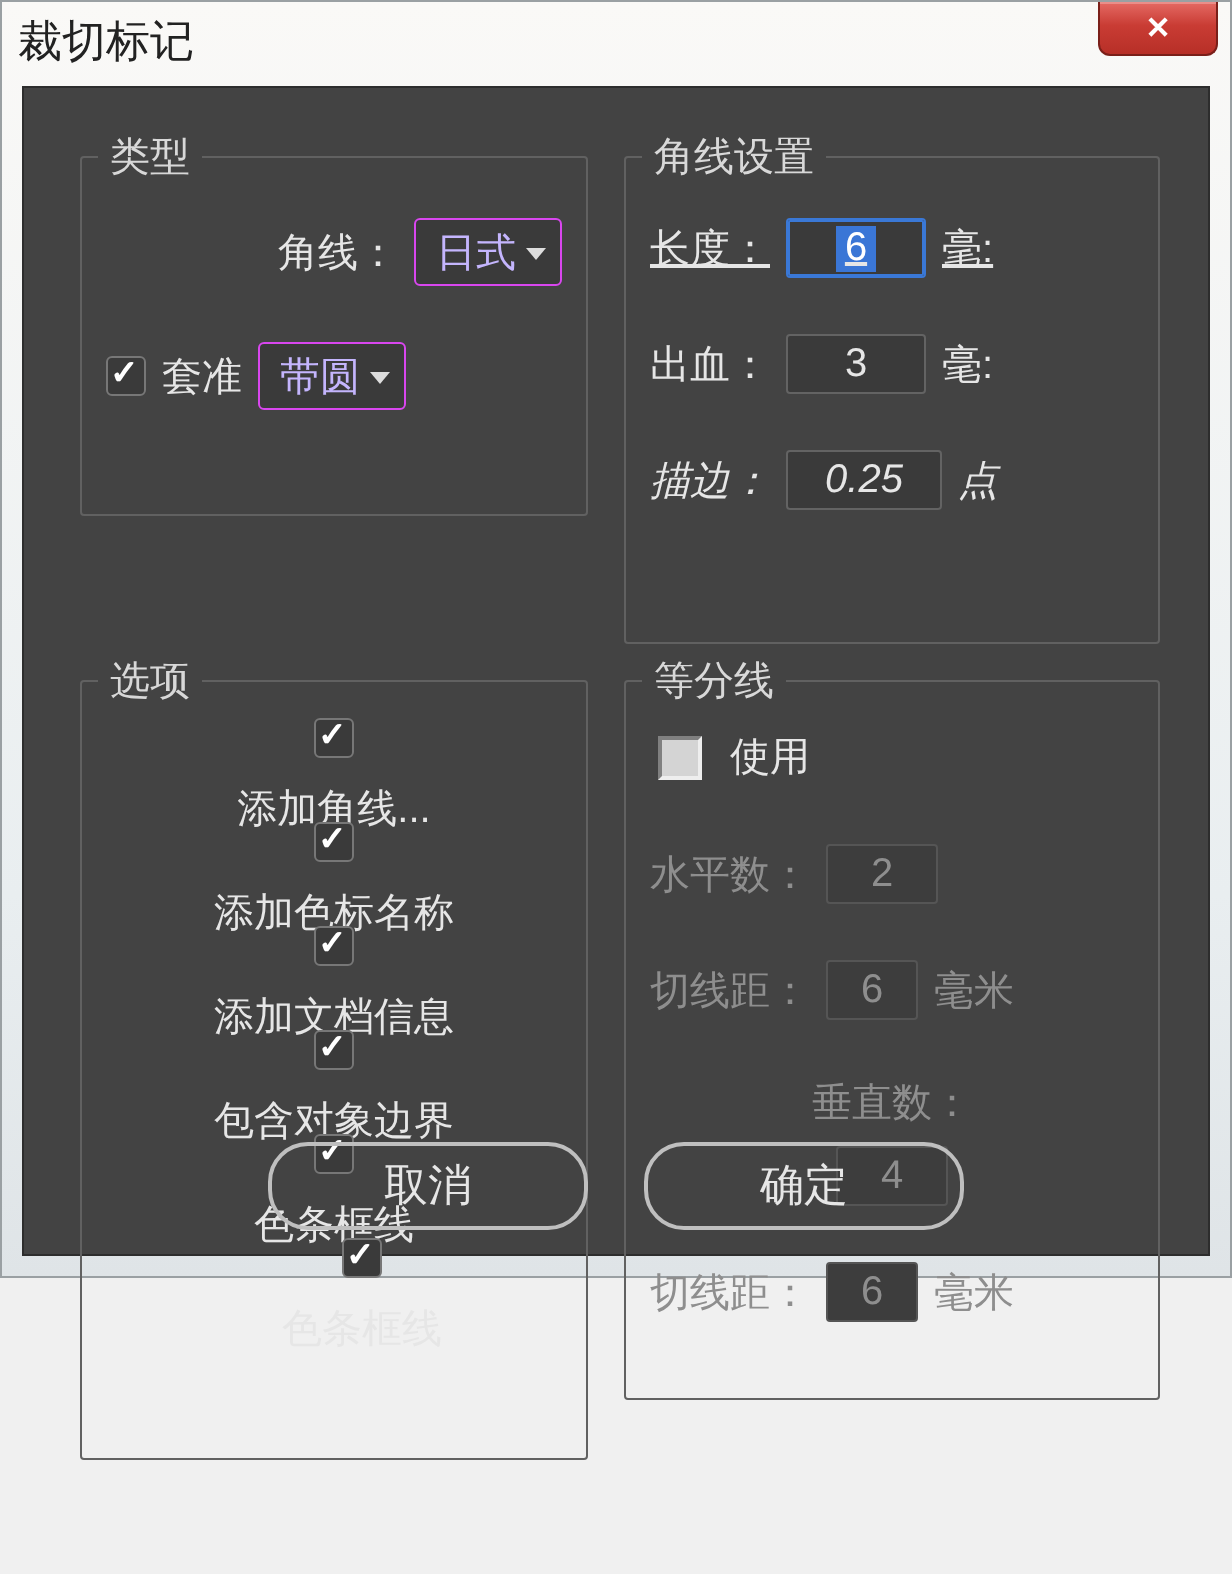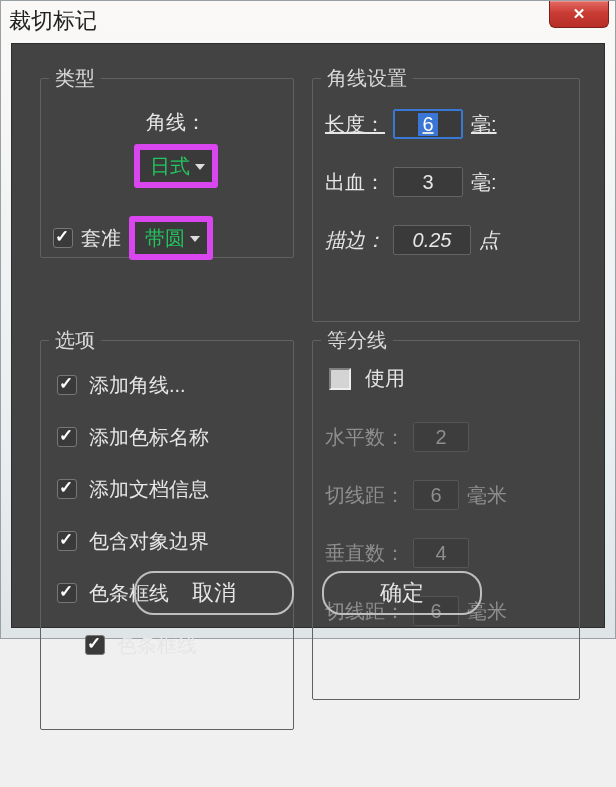--- a/index.html
+++ b/index.html
@@ -94,22 +94,22 @@
     margin: 0 12px;
   }
   .lbl {
     color: #e6e6e6;
     white-space: nowrap;
   }
 
   
   .sel {
     background: #3a3a3a;
-    border: 6px solid #d946ef;
-    color: #22c55e;
+    border: 1px solid #d946ef;
+    color: #c4b5fd;
     height: 32px;
     display: flex;
     align-items: center;
     padding: 0 22px 0 10px;
     border-radius: 3px;
     position: relative;
     cursor: pointer;
   }
   .sel::after {
     content: "";
@@ -190,20 +190,21 @@
     color: #8e8e8e;
   }
 
   
   .opt-row {
     display: flex;
     align-items: center;
     gap: 12px;
     margin: 0 16px;
     height: 52px;
+    flex-direction: column;
   }
   .opt-row.indent { margin-left: 44px; }
 
   
   .btnbar {
     position: absolute;
     left: 0; right: 0;
     bottom: 12px;
     display: flex;
     justify-content: center;
@@ -233,21 +234,21 @@
     <div class="close-btn">
       <span>✕</span>
     </div>
   </div>
 
   <div class="body">
 
     <div class="panel type-panel">
       <span class="panel-title">类型</span>
 
-      <div class="row" style="margin-top:30px; justify-content:flex-end; padding-left:18px;flex-direction:column;">
+      <div class="row" style="margin-top:30px; justify-content:flex-end; padding-left:18px;">
         <span class="lbl">角线：</span>
         <div class="sel">
           <span>日式</span>
         </div>
       </div>
 
       <div class="row" style="margin-top:28px; padding-left:0;">
         <div class="cb checked"></div>
         <span class="lbl">套准</span>
         <div class="sel">
@@ -330,21 +331,21 @@
       </div>
 
       <div class="row disabled-row" style="margin-top:28px;">
         <span class="lbl">切线距：</span>
         <div class="numfield" style="width:46px;">
           <span>6</span>
         </div>
         <span class="lbl">毫米</span>
       </div>
 
-      <div class="row disabled-row" style="margin-top:28px;">
+      <div class="row disabled-row" style="margin-top:28px;flex-direction:column;">
         <span class="lbl">垂直数：</span>
         <div class="numfield" style="width:56px;">
           <span>4</span>
         </div>
       </div>
 
       <div class="row disabled-row" style="margin-top:28px;">
         <span class="lbl">切线距：</span>
         <div class="numfield" style="width:46px;">
           <span>6</span>

